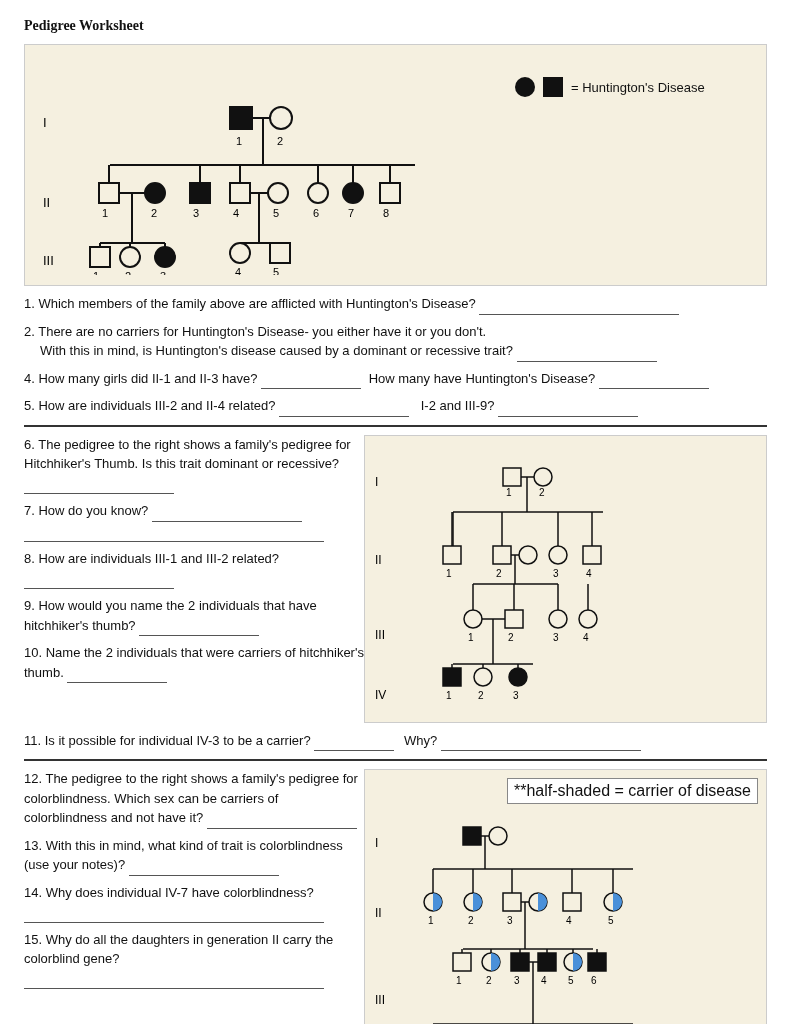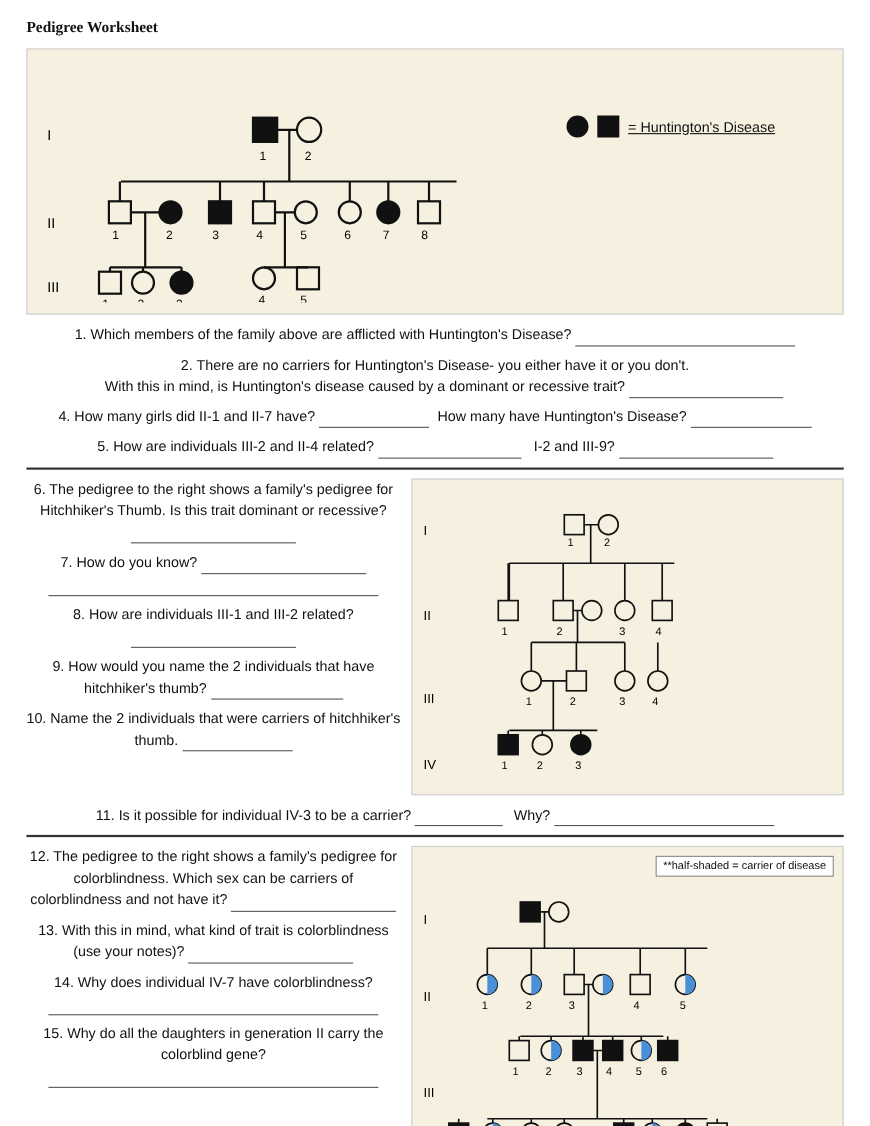--- a/index.html
+++ b/index.html
@@ -30,26 +30,26 @@
       padding: 10px;
       margin-bottom: 8px;
       position: relative;
     }
 
     
     svg { display: block; }
 
     
     .questions { margin-bottom: 8px; }
-    .q-line { margin-bottom: 7px; line-height: 1.5; text-align: center; }
+    .q-line { margin-bottom: 7px; line-height: 1.5; }
     .q-underline { border-bottom: 1px solid #555; display: inline-block; }
 
     .section-divider { border-top: 2px solid #333; margin: 8px 0; }
 
-    .two-col { display: flex; gap: 10px; }
+    .two-col { display: flex; }
     .two-col .left-col { flex: 0 0 340px; }
     .two-col .right-col { flex: 1; }
 
     .legend-box { display: flex; align-items: center; gap: 8px; font-size: 13px; }
   </style>
 </head>
 <body>
 
 <div class="header-row">
   <span class="header-title">Pedigree Worksheet</span>
@@ -132,21 +132,21 @@
 
       <circle cx="205" cy="198" r="10" fill="none" stroke="#111" stroke-width="2"></circle>
       <text x="200" y="221" font-size="11" font-family="Arial">4</text>
       <line x1="205" y1="188" x2="205" y2="188" stroke="#111" stroke-width="2"></line>
 
       <rect x="235" y="188" width="20" height="20" fill="none" stroke="#111" stroke-width="2"></rect>
       <text x="238" y="221" font-size="11" font-family="Arial">5</text>
       <line x1="245" y1="188" x2="245" y2="188" stroke="#111" stroke-width="2"></line>
     </svg>
 
-    <div style="margin-top:50px;text-decoration:underline;">
+    <div style="margin-top:22px;">
       <div class="legend-box">
         <circle cx="10" cy="10" r="9" style="display:inline-block;width:20px;height:20px;border-radius:50%;background:#111;"></circle>
         <div style="display:inline-block;width:20px;height:20px;background:#111;"></div>
         <span>= Huntington's Disease</span>
       </div>
     </div>
   </div>
 </div>
 
 <div class="questions">
@@ -155,21 +155,21 @@
     <span class="q-underline" style="width:200px;">&nbsp;</span>
   </div>
   <div class="q-line">
     <div>2. There are no carriers for Huntington's Disease- you either have it or you don't.</div>
     <div style="padding-left:16px;">
       <span>With this in mind, is Huntington's disease caused by a dominant or recessive trait?</span>
       <span class="q-underline" style="width:140px;">&nbsp;</span>
     </div>
   </div>
   <div class="q-line">
-    <span>4. How many girls did II-1 and II-7 have?</span>
+    <span>4. How many girls did II-1 and II-3 have?</span>
     <span class="q-underline" style="width:100px;">&nbsp;</span>
     <span style="margin-left:4px;">How many have Huntington's Disease?</span>
     <span class="q-underline" style="width:110px;">&nbsp;</span>
   </div>
   <div class="q-line">
     <span>5. How are individuals III-2 and II-4 related?</span>
     <span class="q-underline" style="width:130px;">&nbsp;</span>
     <span style="margin-left:8px;">I-2 and III-9?</span>
     <span class="q-underline" style="width:140px;">&nbsp;</span>
   </div>
@@ -303,21 +303,21 @@
     </div>
     <div class="q-line">
       <span>15. Why do all the daughters in generation II carry the colorblind gene?</span>
       <div><span class="q-underline" style="width:300px;">&nbsp;</span></div>
     </div>
 
   </div>
 
   <div class="right-col pedigree-section" style="background:#f5f0e0; padding:8px;">
 
-    <div style="border:1px solid #888; background:#fff; padding:3px 6px; font-size:10px; margin-bottom:5px; float:right;">
+    <div style="border:1px solid #888; background:#fff; padding:3px 6px; font-size:16px; margin-bottom:5px; float:right;">
       <span>**half-shaded = carrier of disease</span>
     </div>
     <div style="clear:both;"></div>
 
     <svg width="320" height="310">
 
       <text x="2" y="38" font-size="12" font-family="Arial">I</text>
       <text x="2" y="108" font-size="12" font-family="Arial">II</text>
       <text x="2" y="195" font-size="12" font-family="Arial">III</text>
       <text x="2" y="275" font-size="12" font-family="Arial">IV</text>

